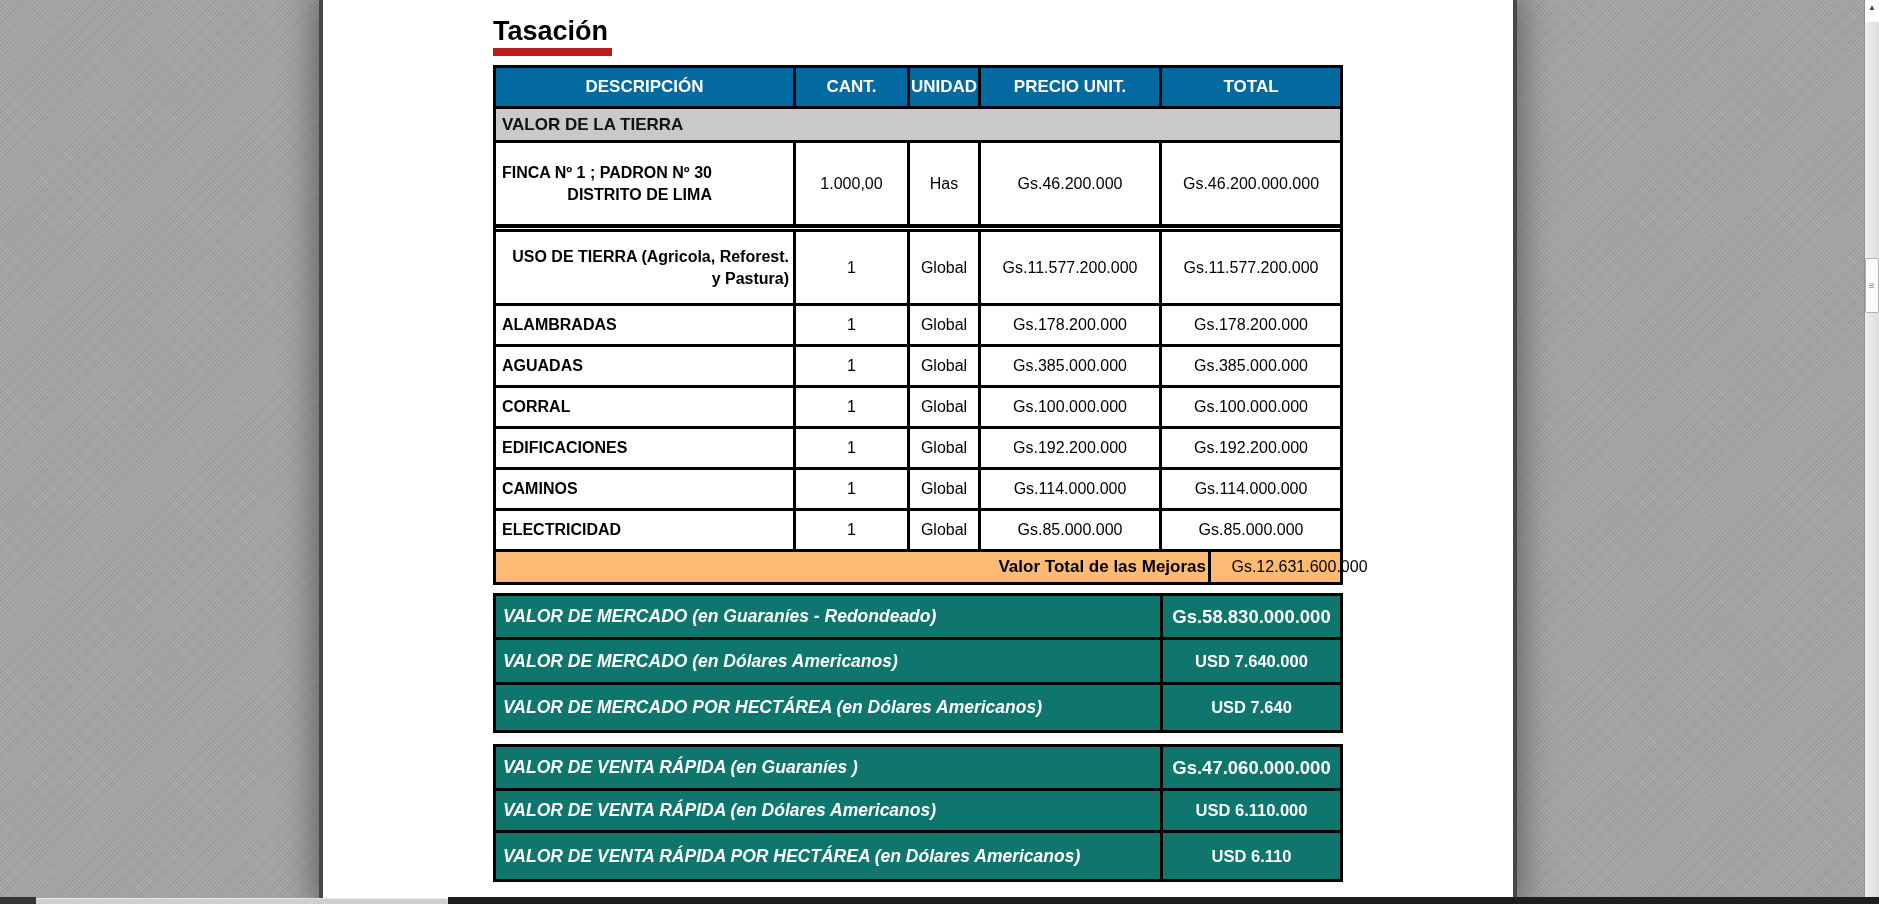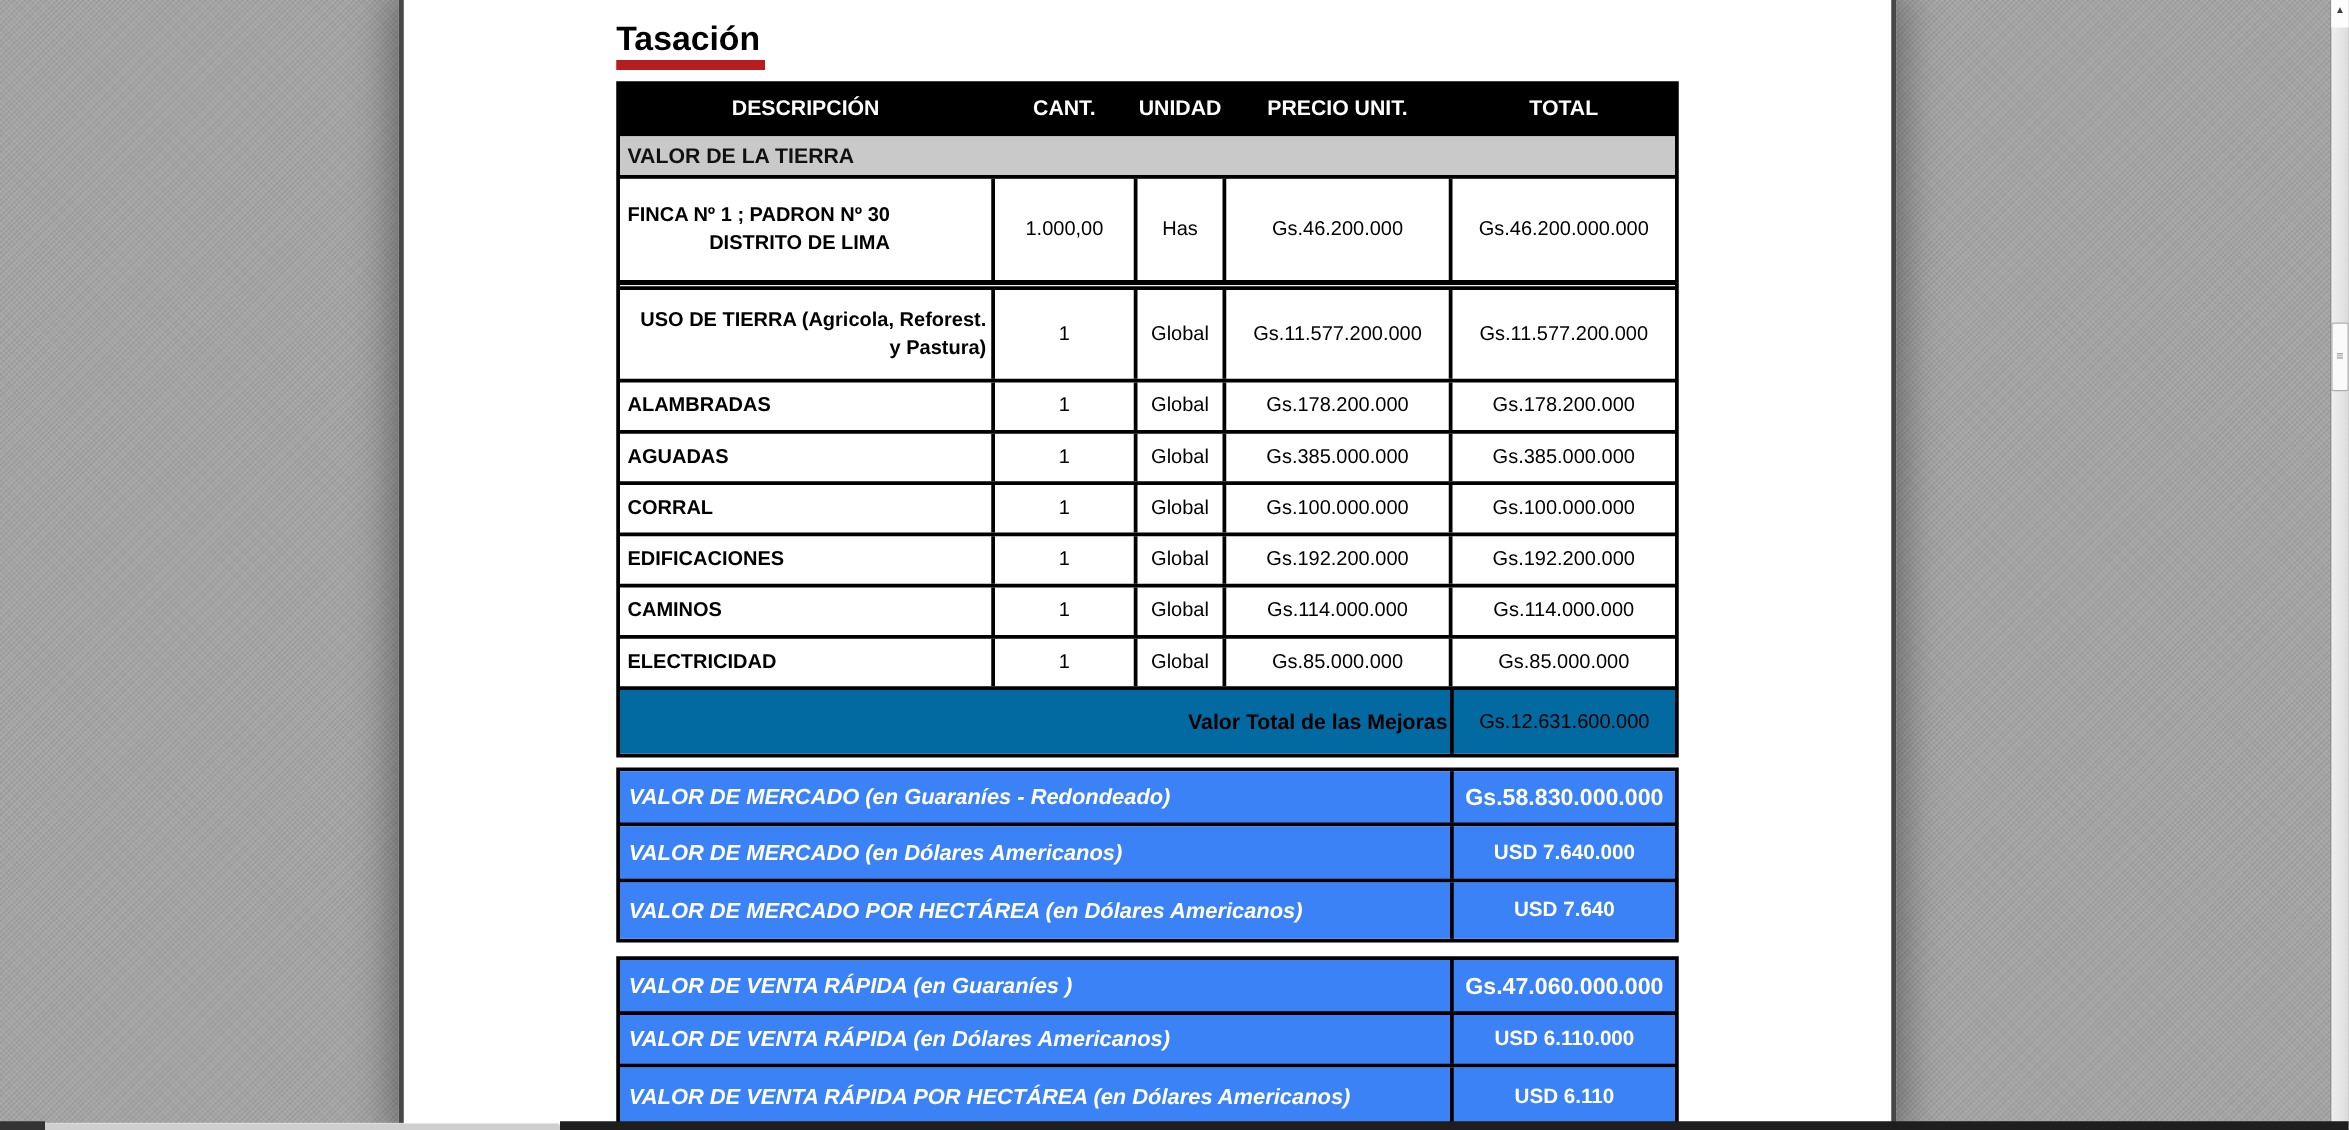--- a/index.html
+++ b/index.html
@@ -34,44 +34,44 @@
   
   .tbl { width:850px; border:3px solid #000; background:#fff; }
   .grid5 { display:grid; grid-template-columns:300px 114px 71px 181px 178px; }
   .grid2 { display:grid; grid-template-columns:667px 177px; }
 
   .cell { border-right:3px solid #000; display:flex; align-items:center; justify-content:center;
           font-size:16px; color:#000; padding:2px 4px; text-align:center; }
   .cell:last-child { border-right:none; }
   .cell.desc { justify-content:flex-start; text-align:right; font-weight:bold; padding-left:6px; line-height:1.35; }
 
-  .header-row { height:41px; background:#000000; border-bottom:3px solid #000; }
+  .header-row { height:41px; background:#0369a1; border-bottom:3px solid #000; }
   .header-row .cell { color:#fff; font-weight:bold; font-size:17px; }
 
   .section-row { height:34px; background:#c9c9c9; border-bottom:3px solid #000;
                  display:flex; align-items:center; padding-left:6px;
                  font-weight:bold; font-size:17px; color:#111; }
   .section-row.tall { height:36px; }
 
   .finca-row { height:85px; border-bottom:4px solid #000; }
   .dbl-gap { height:4px; background:#f2f2f2; border-bottom:3px solid #000; }
 
   .item-row { height:41px; border-bottom:3px solid #000; }
   .item-row.tall { height:74px; }
   .item-row:last-of-type { border-bottom:3px solid #000; }
 
-  .total-row { height:51px; background:#0369a1; }
+  .total-row { height:30px; background:#fdba74;padding-left:48px; }
   .total-row .lbl { border-right:3px solid #000; display:flex; align-items:center; justify-content:flex-end;
                     font-weight:bold; font-size:17px; color:#000; padding-right:2px; }
   .total-row .val { display:flex; align-items:center; justify-content:center; font-size:16px; color:#000; }
 
   
   .dark-block { width:850px; border:3px solid #000; margin-top:8px; }
   .dark-block.venta { margin-top:11px; }
-  .dark-row { background:#3b82f6; border-bottom:3px solid #000; }
+  .dark-row { background:#0f766e; border-bottom:3px solid #000; }
   .dark-row:last-child { border-bottom:none; }
   .dark-row .lbl { border-right:3px solid #000; display:flex; align-items:center;
                    padding-left:7px; color:#fff; font-weight:bold; font-style:italic; font-size:17.5px; }
   .dark-row .val { display:flex; align-items:center; justify-content:center;
                    color:#fff; font-weight:bold; font-size:16.5px; }
   .dark-row .val.big { font-size:18.5px; }
   .dark-row.h44 { height:44px; } .dark-row.h45 { height:45px; } .dark-row.h42 { height:42px; } .dark-row.h46 { height:46px; }
 
   
   .scrollbar { position:absolute; top:0; right:0; width:15px; height:100%;

